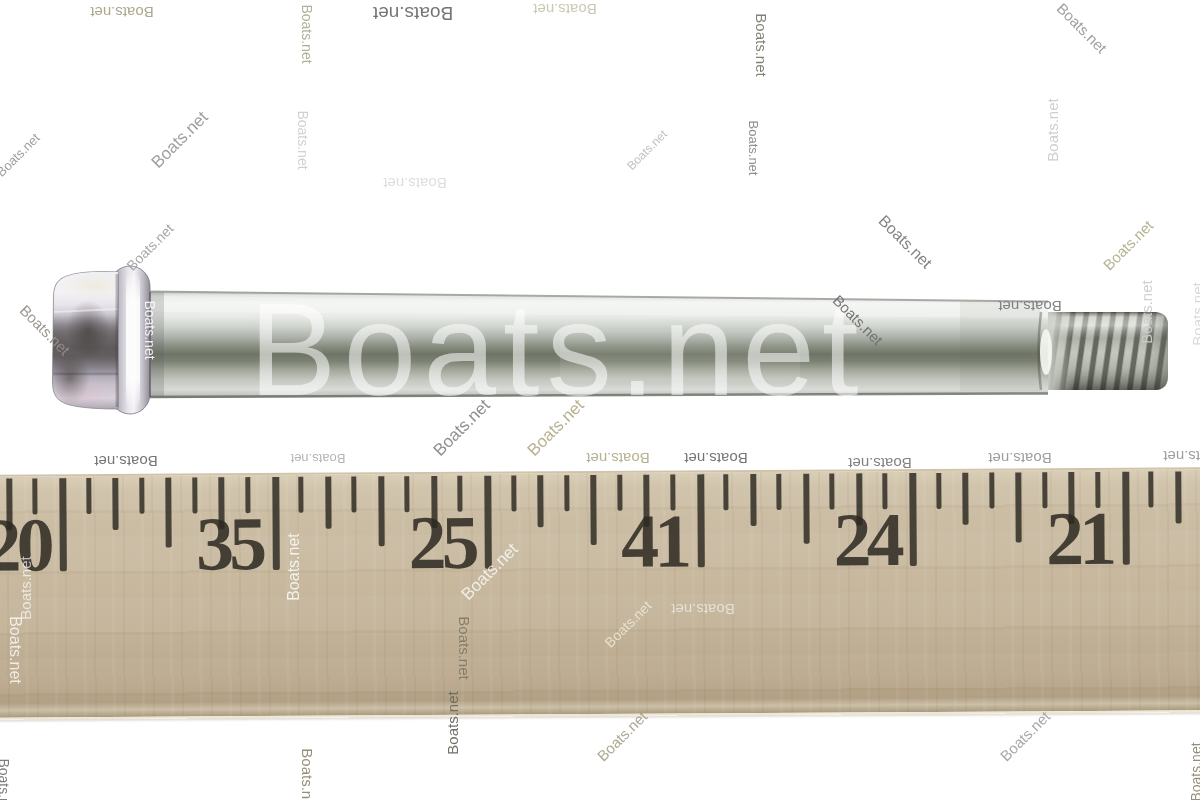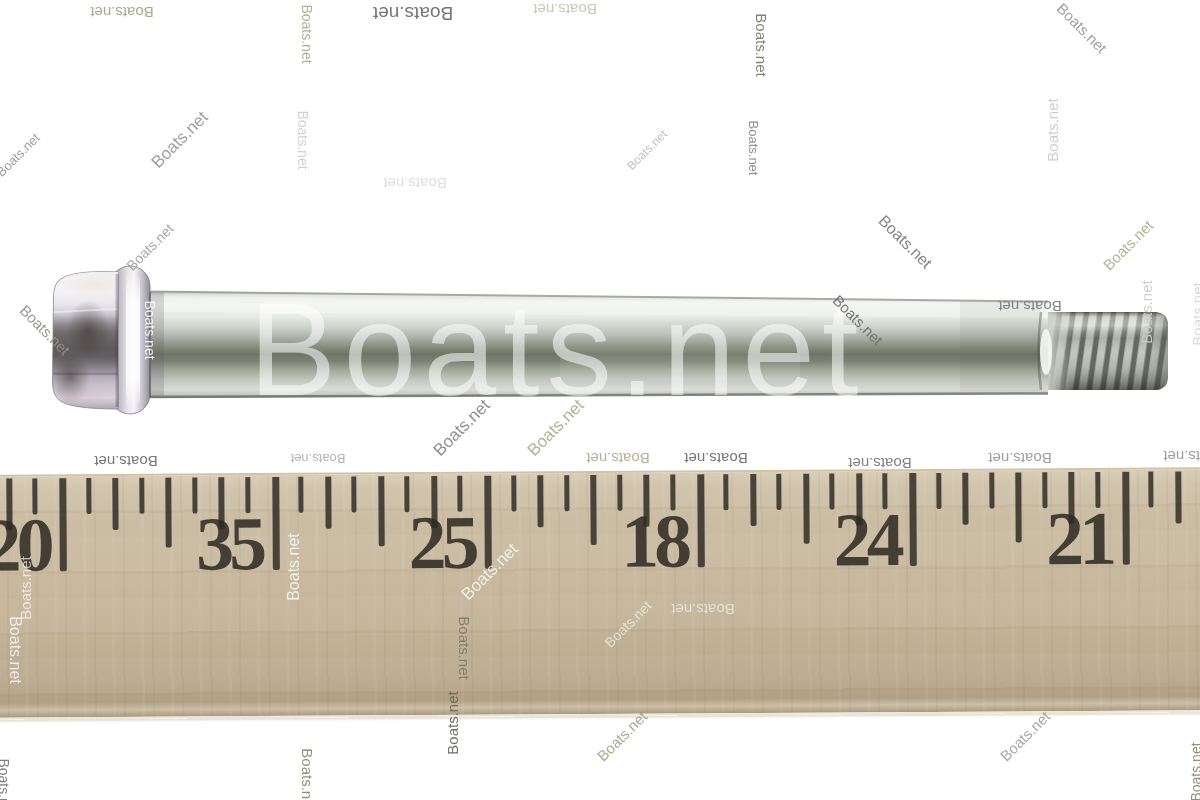--- a/index.html
+++ b/index.html
@@ -230,21 +230,21 @@
         <div class="tick" style="left: 1073.38px; width: 6px; height: 52px;"></div>
         <div class="tick" style="left: 1099.94px; width: 5px; height: 36px;"></div>
         <div class="tick" style="left: 1126.5px; width: 7px; height: 93px;"></div>
         <div class="tick" style="left: 1153.06px; width: 5px; height: 36px;"></div>
         <div class="tick" style="left: 1179.62px; width: 6px; height: 52px;"></div>
       </div>
     <div id="ruler-numbers">
         <div class="rnum" style="left: 58px; color: rgb(46, 42, 34);">20</div>
         <div class="rnum" style="left: 270.5px; color: rgb(46, 42, 34);">35</div>
         <div class="rnum" style="left: 483px; color: rgb(46, 42, 34);">25</div>
-        <div class="rnum" style="left: 695.5px; color: rgb(46, 42, 34);">18</div>
+        <div class="rnum" style="left: 695.5px; color: rgb(46, 42, 34);">41</div>
         <div class="rnum" style="left: 908px; color: rgb(46, 42, 34);">24</div>
         <div class="rnum" style="left: 1120.5px; color: rgb(46, 42, 34);">21</div>
       </div>
   </div>
 
   <div id="watermarks">
       <span class="wm" style="left: 122px; top: 12px; color: rgb(168, 164, 134); font-size: 15px; transform: translate(-50%, -50%) rotate(180deg);">Boats.net</span>
       <span class="wm" style="left: 413px; top: 13px; color: rgb(110, 110, 110); font-size: 19px; transform: translate(-50%, -50%) rotate(180deg);">Boats.net</span>
       <span class="wm" style="left: 565px; top: 9px; color: rgb(200, 197, 174); font-size: 15px; transform: translate(-50%, -50%) rotate(180deg);">Boats.net</span>
       <span class="wm" style="left: 307px; top: 34px; color: rgb(174, 171, 150); font-size: 14px; transform: translate(-50%, -50%) rotate(90deg);">Boats.net</span>

